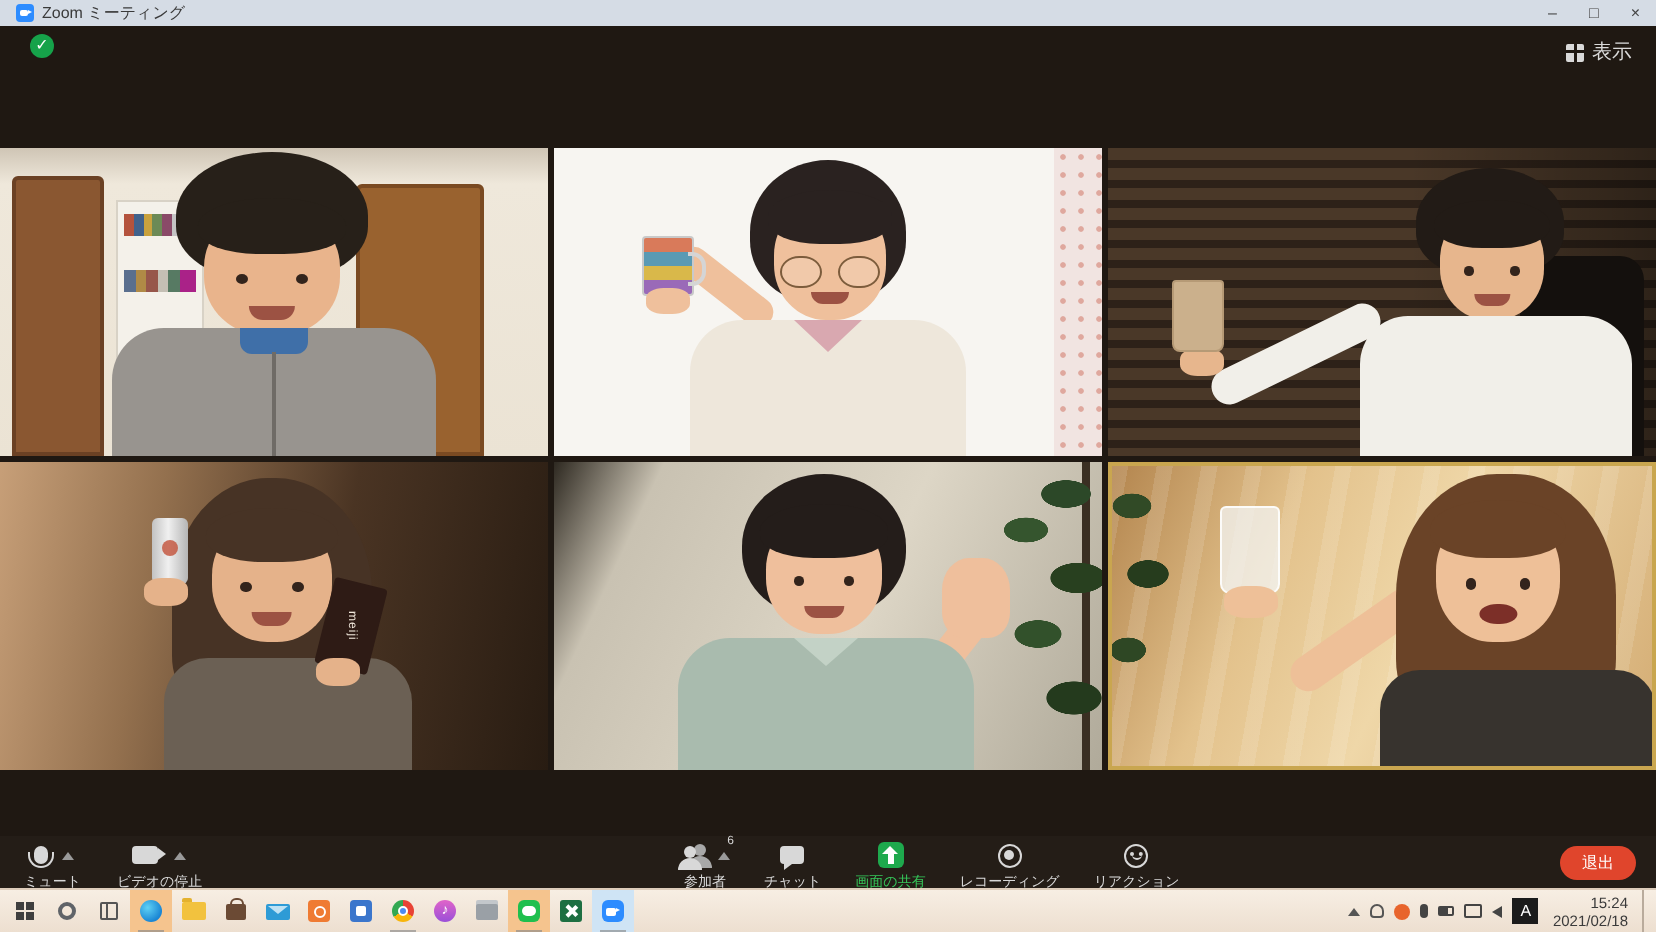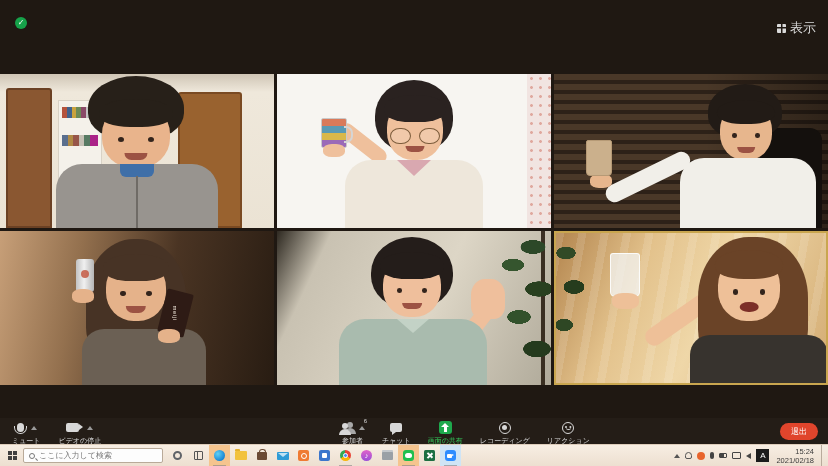--- a/index.html
+++ b/index.html
@@ -13,21 +13,21 @@
   .zicon::after{content:'';position:absolute;left:2px;top:3px;width:3.5px;height:3px;background:#fff;border-radius:1px;}
   .zicon::before{content:'';position:absolute;left:6px;top:3.2px;border-left:2.5px solid #fff;border-top:1.4px solid transparent;border-bottom:1.4px solid transparent;}
   .wctrl{margin-left:auto;display:flex;gap:16px;font-size:8px;color:#444;}
   .wctrl span{cursor:default;}
 
   
   .app{position:absolute;left:0;top:13px;width:828px;height:431px;background:#1f1812;}
   .shield{position:absolute;left:15px;top:4px;width:12px;height:12px;background:#16a24a;border-radius:50%;
     color:#fff;font-size:8px;line-height:12px;text-align:center;}
   .viewbtn{position:absolute;top:4px;right:10px;display:flex;align-items:center;gap:4px;
-    color:#d9d9d9;font-size:13px;background:none;border:none;padding:2px;}
+    color:#d9d9d9;font-size:10px;background:none;border:none;padding:2px;}
   .ic-grid{width:9px;height:9px;border-radius:1px;flex:none;background:
     linear-gradient(#1f1812,#1f1812) 50% 0/1.5px 100% no-repeat,
     linear-gradient(#1f1812,#1f1812) 0 50%/100% 1.5px no-repeat,#d9d9d9;}
 
   
   .tile{position:absolute;width:274px;height:154px;overflow:hidden;background:#111;}
   #t1{left:0;top:61px}#t2{left:277px;top:61px}#t3{left:554px;top:61px}
   #t4{left:0;top:218px}#t5{left:277px;top:218px}#t6{left:554px;top:218px;border:2px solid #c9a64f;}
   .scene,.scene div,.person,.person div{position:absolute;}
   .scene{inset:0;}
@@ -207,20 +207,29 @@
   .y-vol{width:0;height:0;border-top:3.5px solid transparent;border-bottom:3.5px solid transparent;border-right:5px solid #444;}
   .ime{width:13px;height:13px;background:#1b1b1b;color:#fff;font-size:8px;display:flex;align-items:center;justify-content:center;}
   .clock{display:flex;flex-direction:column;align-items:flex-end;justify-content:center;font-size:7.5px;color:#3a3a3a;line-height:9px;margin:0 2px;}
   .showdesk{width:4px;height:22px;border-left:1px solid #b9ab9c;}
 </style>
 </head>
 <body>
 
 <div class="screen">
 
+  <div class="titlebar">
+    <span class="zicon"></span>
+    <span>Zoom ミーティング</span>
+    <div class="wctrl">
+      <span>–</span>
+      <span>□</span>
+      <span>×</span>
+    </div>
+  </div>
 
   <div class="app">
     <div class="shield">✓</div>
     <button class="viewbtn">
       <span class="ic-grid"></span>
       <span>表示</span>
     </button>
 
     <div class="tile" id="t1">
       <div class="scene">
@@ -389,24 +398,20 @@
     </div>
   </div>
 
   <div class="taskbar">
     <div class="win-logo">
         <i></i>
         <i></i>
         <i></i>
         <i></i>
       </div>
-    <div class="searchbox">
-      <span class="ic-mag"></span>
-      <input type="text" placeholder="ここに入力して検索" style="">
-    </div>
     <div class="tb-icons">
       <div class="tbi">
           <span class="i-cortana"></span>
         </div>
       <div class="tbi">
           <span class="i-taskview"></span>
         </div>
       <div class="tbi active">
           <span class="i-edge"></span>
           <span class="under"></span>

